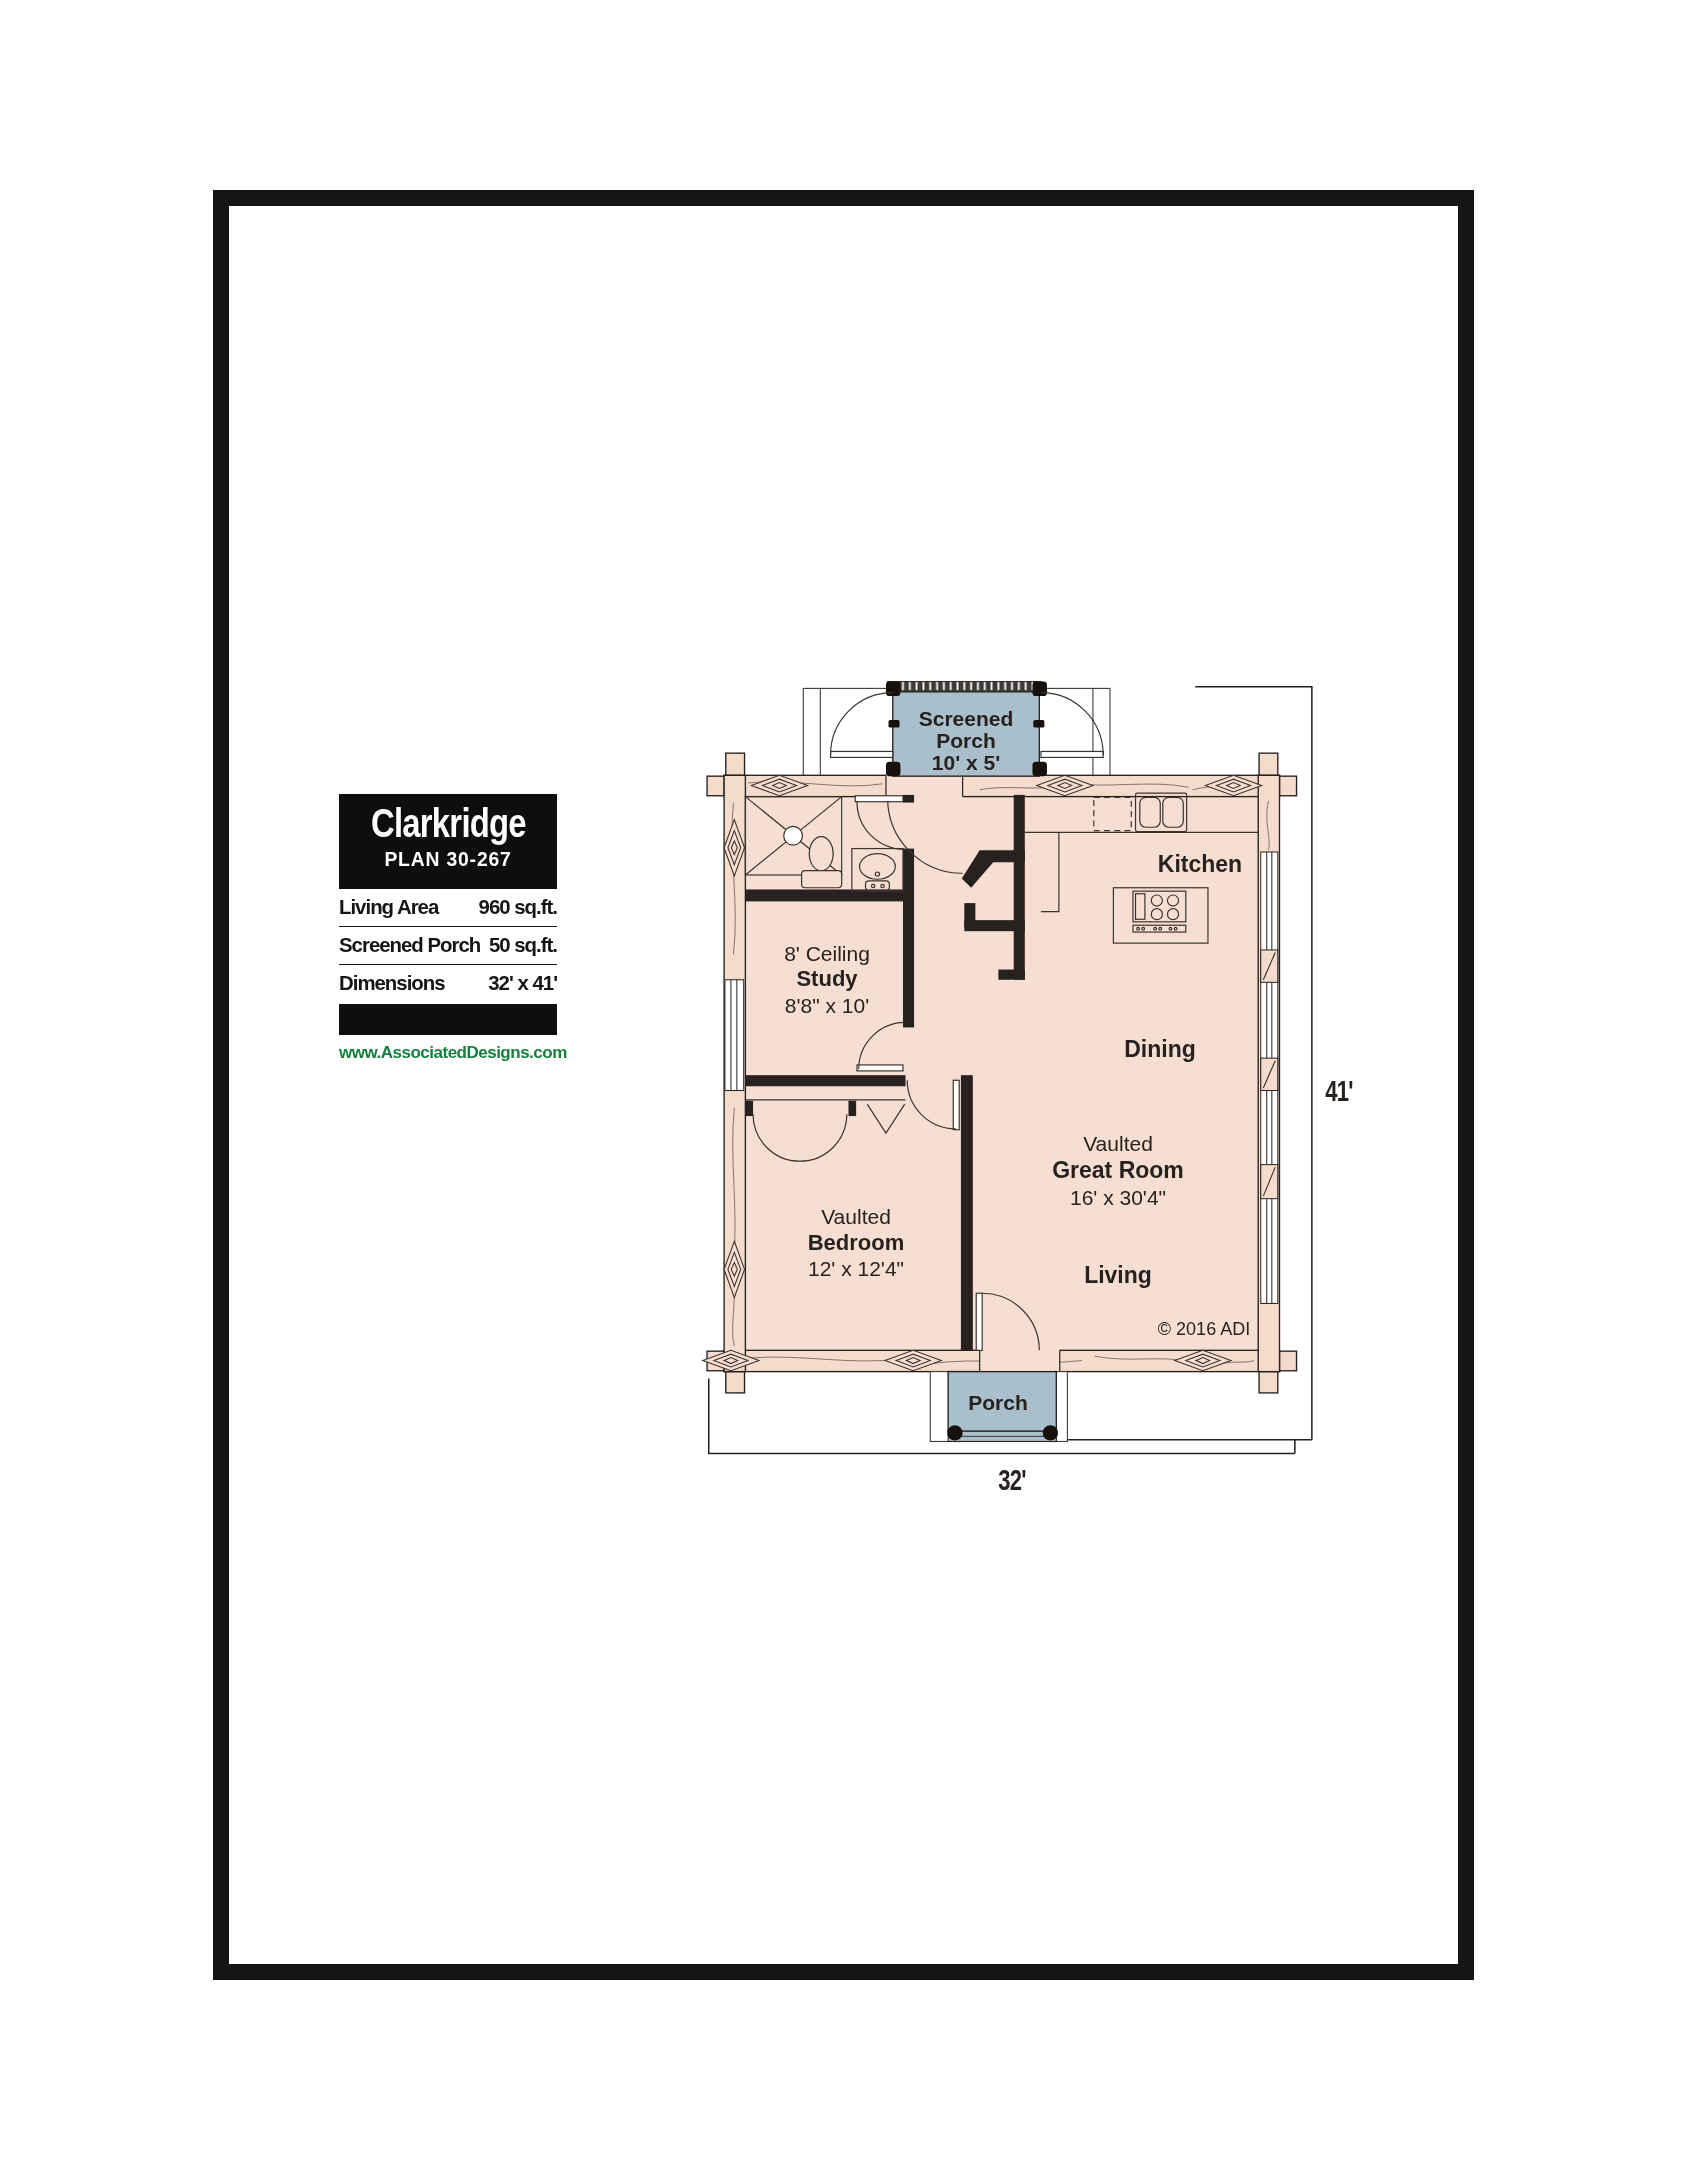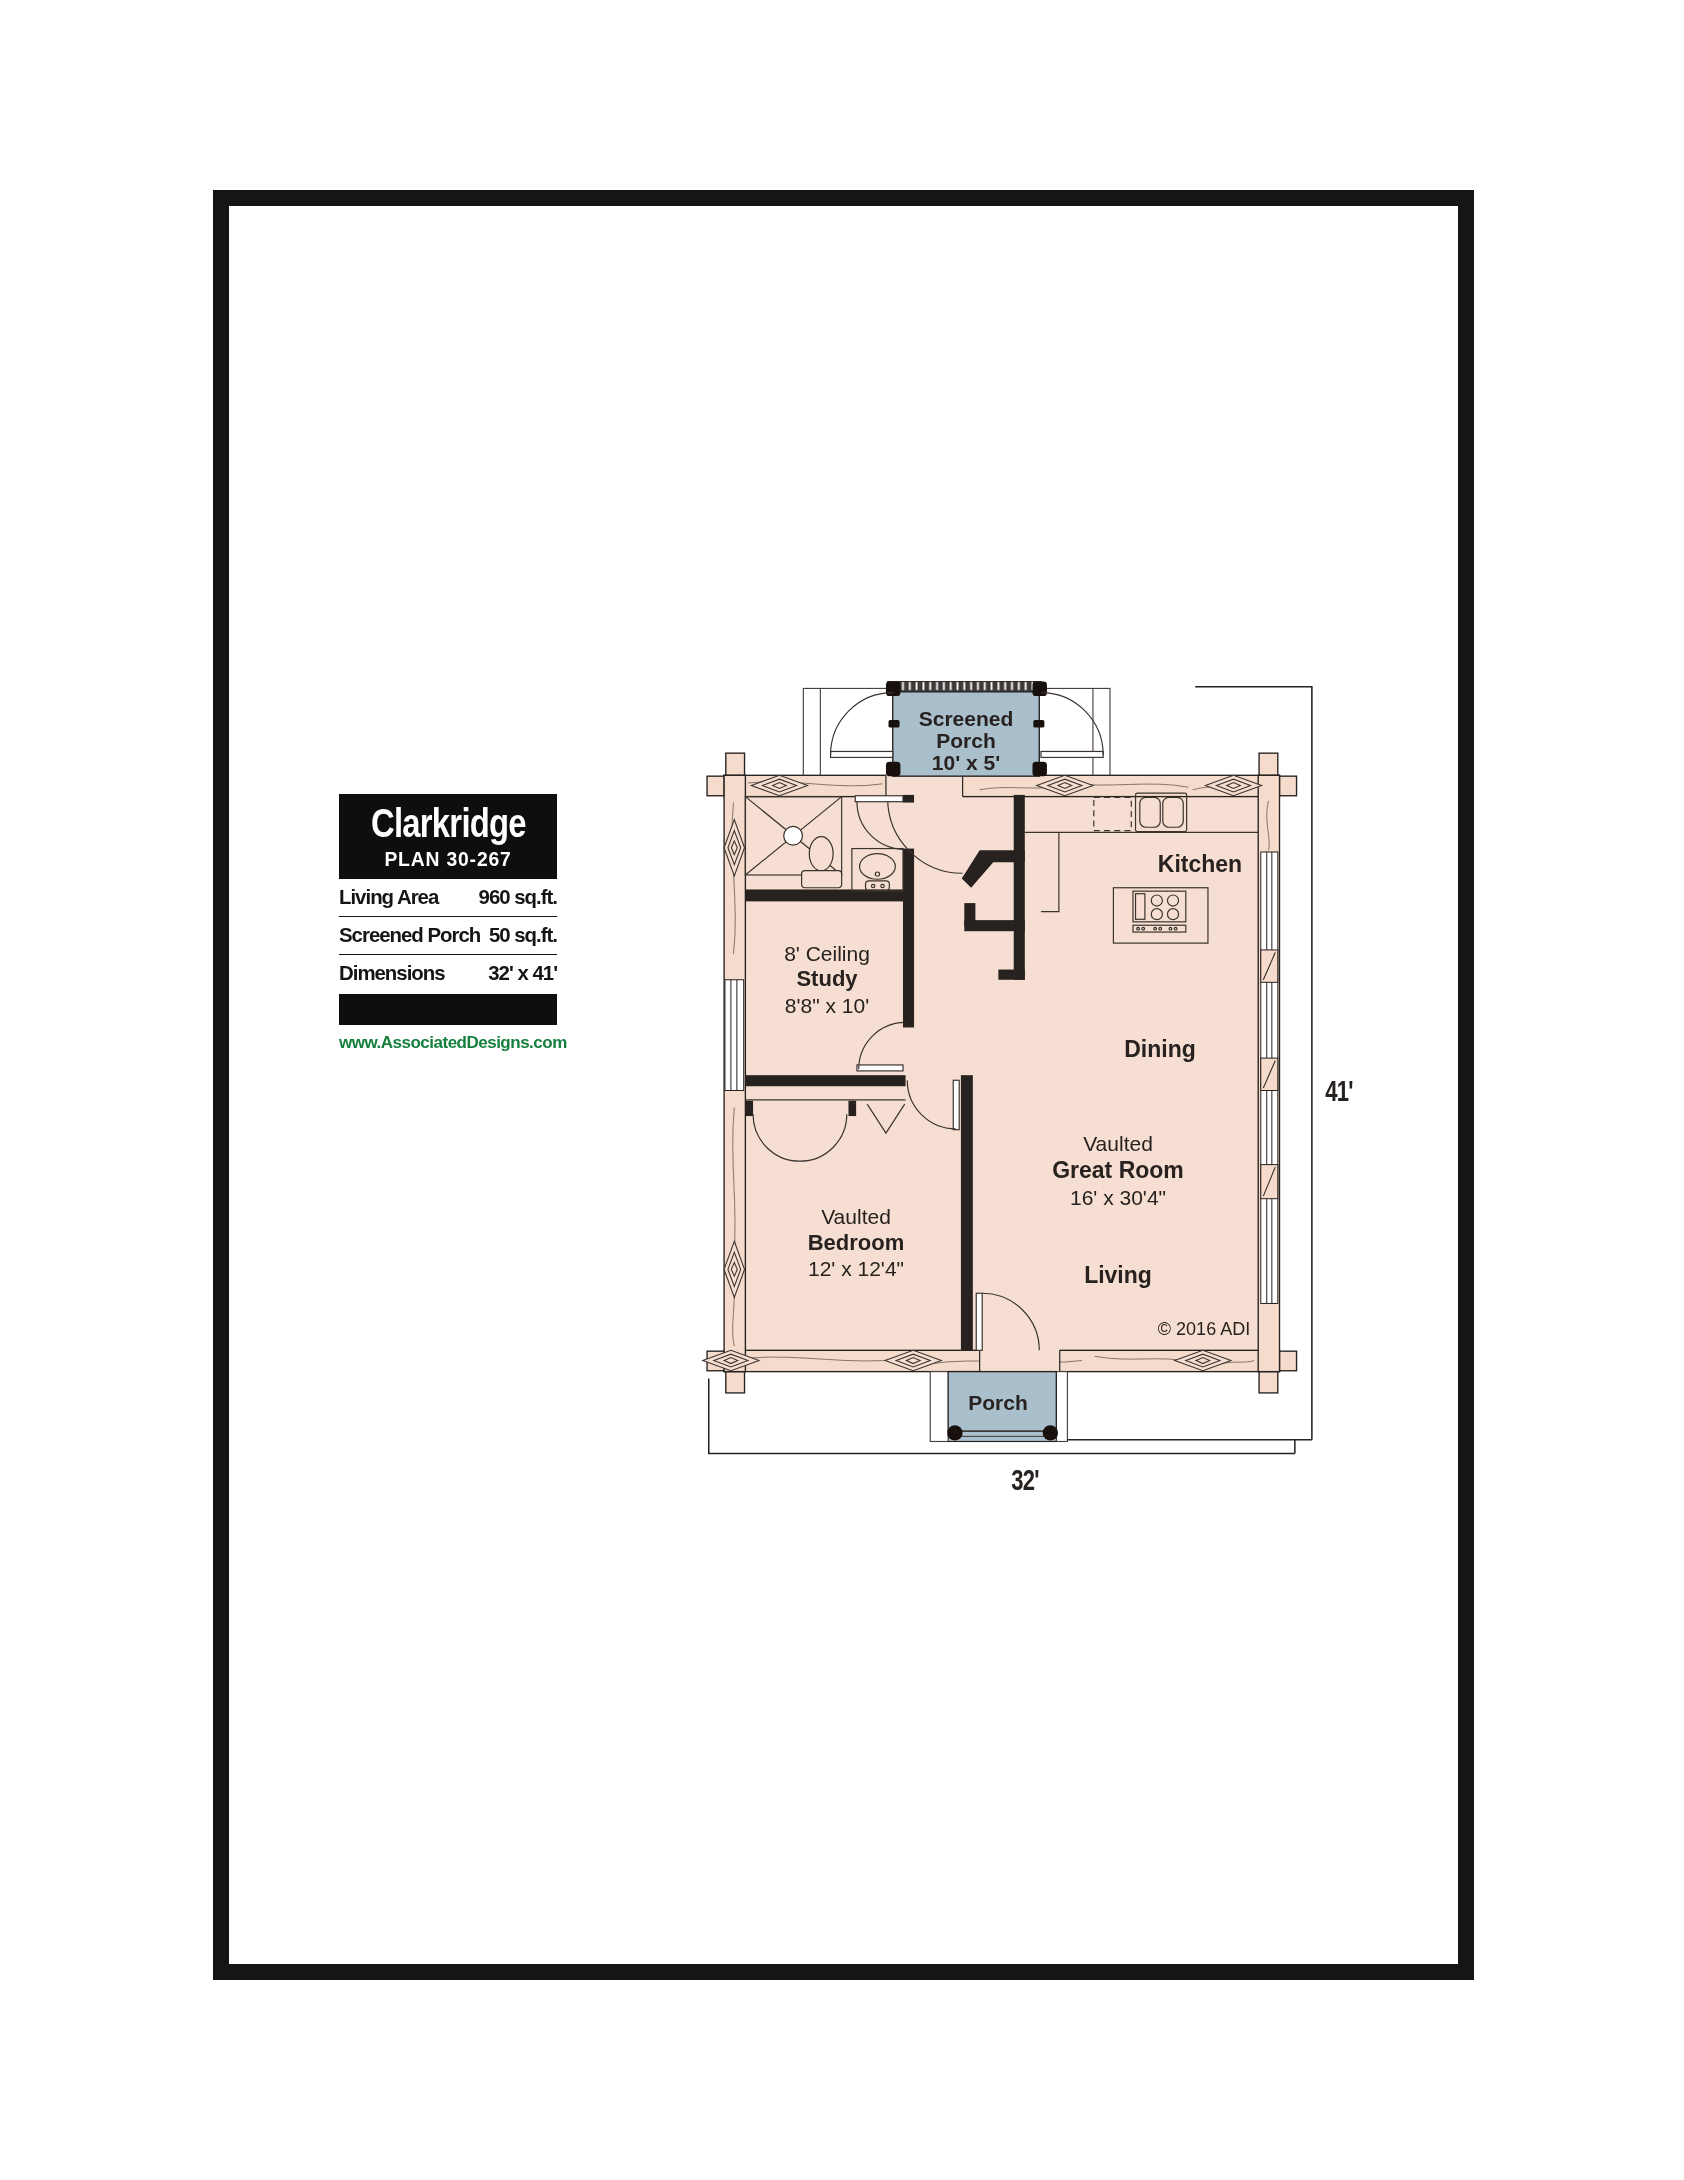--- a/index.html
+++ b/index.html
@@ -8,21 +8,21 @@
               border:16px solid #171414;background:#ffffff;}
   svg.plan{position:absolute;left:0;top:0;width:1685px;height:2181px;}
 
   
   .lbl{position:absolute;transform:translate(-50%,-50%);white-space:nowrap;line-height:1;color:#27221f;z-index:5;}
   .b{font-weight:bold;}
   .cond{display:inline-block;transform:scaleX(.76);transform-origin:center;font-weight:bold;letter-spacing:-0.9px;}
 
   
   .tb{position:absolute;left:339px;top:794px;width:218px;z-index:6;}
-  .tb-head{background:#0f0d0d;color:#ffffff;text-align:center;height:85px;box-sizing:border-box;padding-top:6.8px;}
+  .tb-head{background:#0f0d0d;color:#ffffff;text-align:center;height:95px;box-sizing:border-box;padding-top:6.8px;}
   .tb-name{font-size:40px;font-weight:bold;display:inline-block;transform:scaleX(.82);transform-origin:center;letter-spacing:-0.9px;}
   .tb-plan{font-size:21px;font-weight:bold;display:block;margin-top:0.9px;letter-spacing:0.9px;transform:scaleX(.92);}
   .tb-row{display:flex;justify-content:space-between;align-items:center;height:37px;font-size:20.4px;font-weight:bold;
           letter-spacing:-1px;border-bottom:1.7px solid #171414;color:#171414;}
   .tb-row.last{border-bottom:none;}
   .tb-bar{height:31.5px;background:#0f0d0d;margin-top:1.7px;}
   .tb-url{text-align:center;font-size:17px;font-weight:bold;margin-top:7.7px;letter-spacing:-0.5px;color:#15803d;}
 </style>
 </head>
 <body>
@@ -274,14 +274,14 @@
 <div class="lbl b" style="left:827px;top:979px;font-size:22px;">Study</div>
 <div class="lbl" style="left:827px;top:1005px;font-size:21px;">8'8" x 10'</div>
 
 <div class="lbl" style="left:856px;top:1216px;font-size:21px;">Vaulted</div>
 <div class="lbl b" style="left:856px;top:1243px;font-size:22px;">Bedroom</div>
 <div class="lbl" style="left:856px;top:1268px;font-size:21px;">12' x 12'4"</div>
 
 <div class="lbl b" style="left:998px;top:1402px;font-size:21px;">Porch</div>
 
 <div class="lbl" style="left:1339px;top:1071px;font-size:29px;margin-top:20px;"><span class="cond">41'</span></div>
-<div class="lbl" style="left:1012px;top:1480px;font-size:29px;margin-left:13px;"><span class="cond">32'</span></div>
+<div class="lbl" style="left:1012px;top:1480px;font-size:29px;"><span class="cond">32'</span></div>
 
 
 </body></html>

